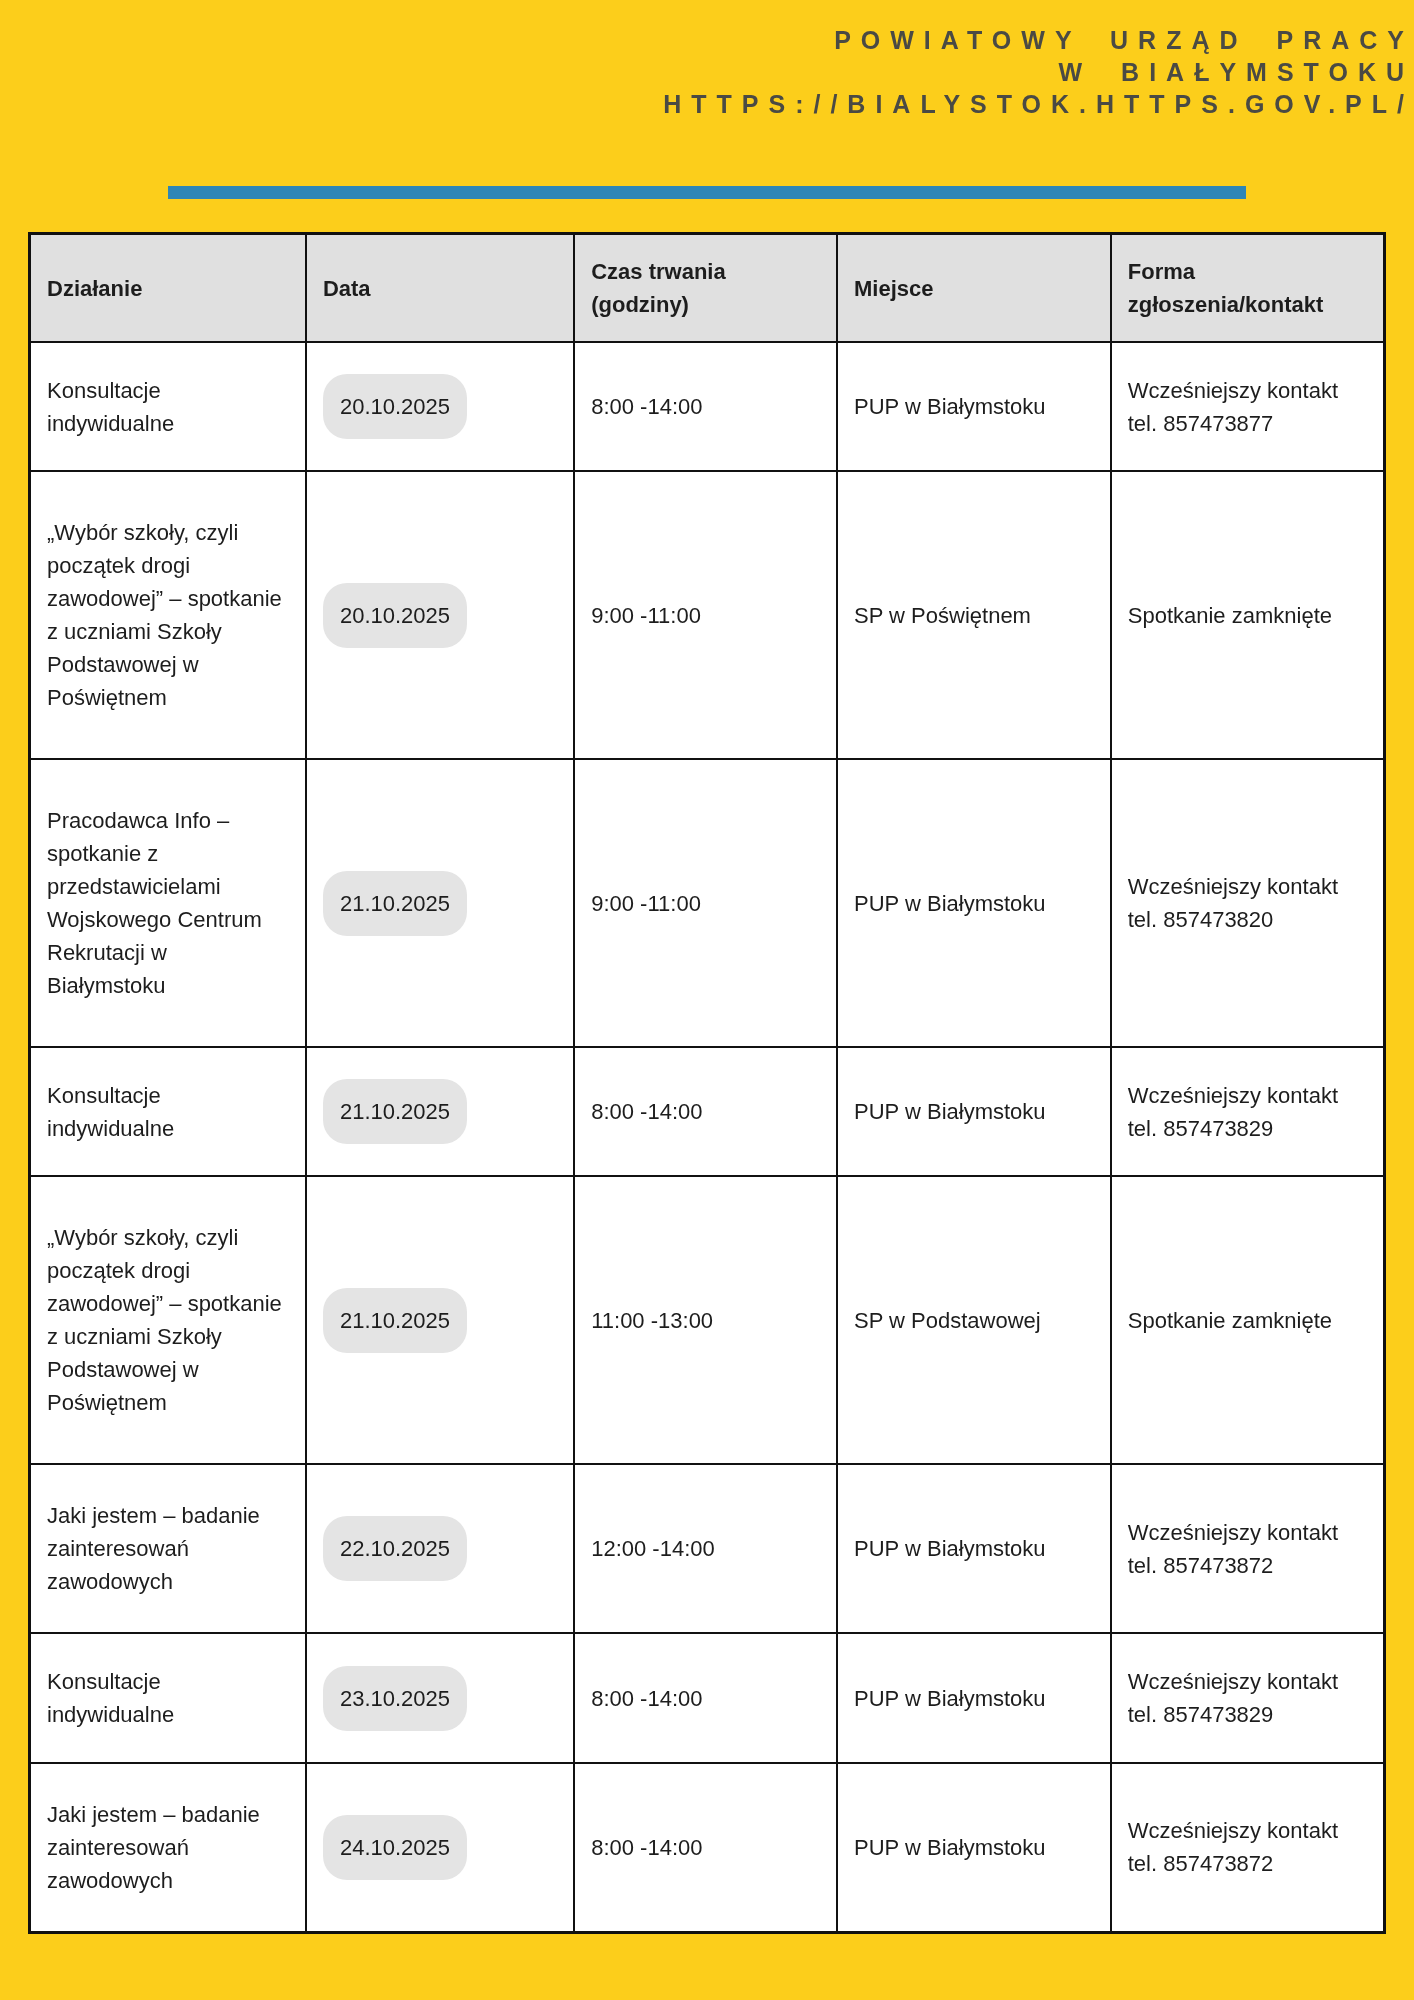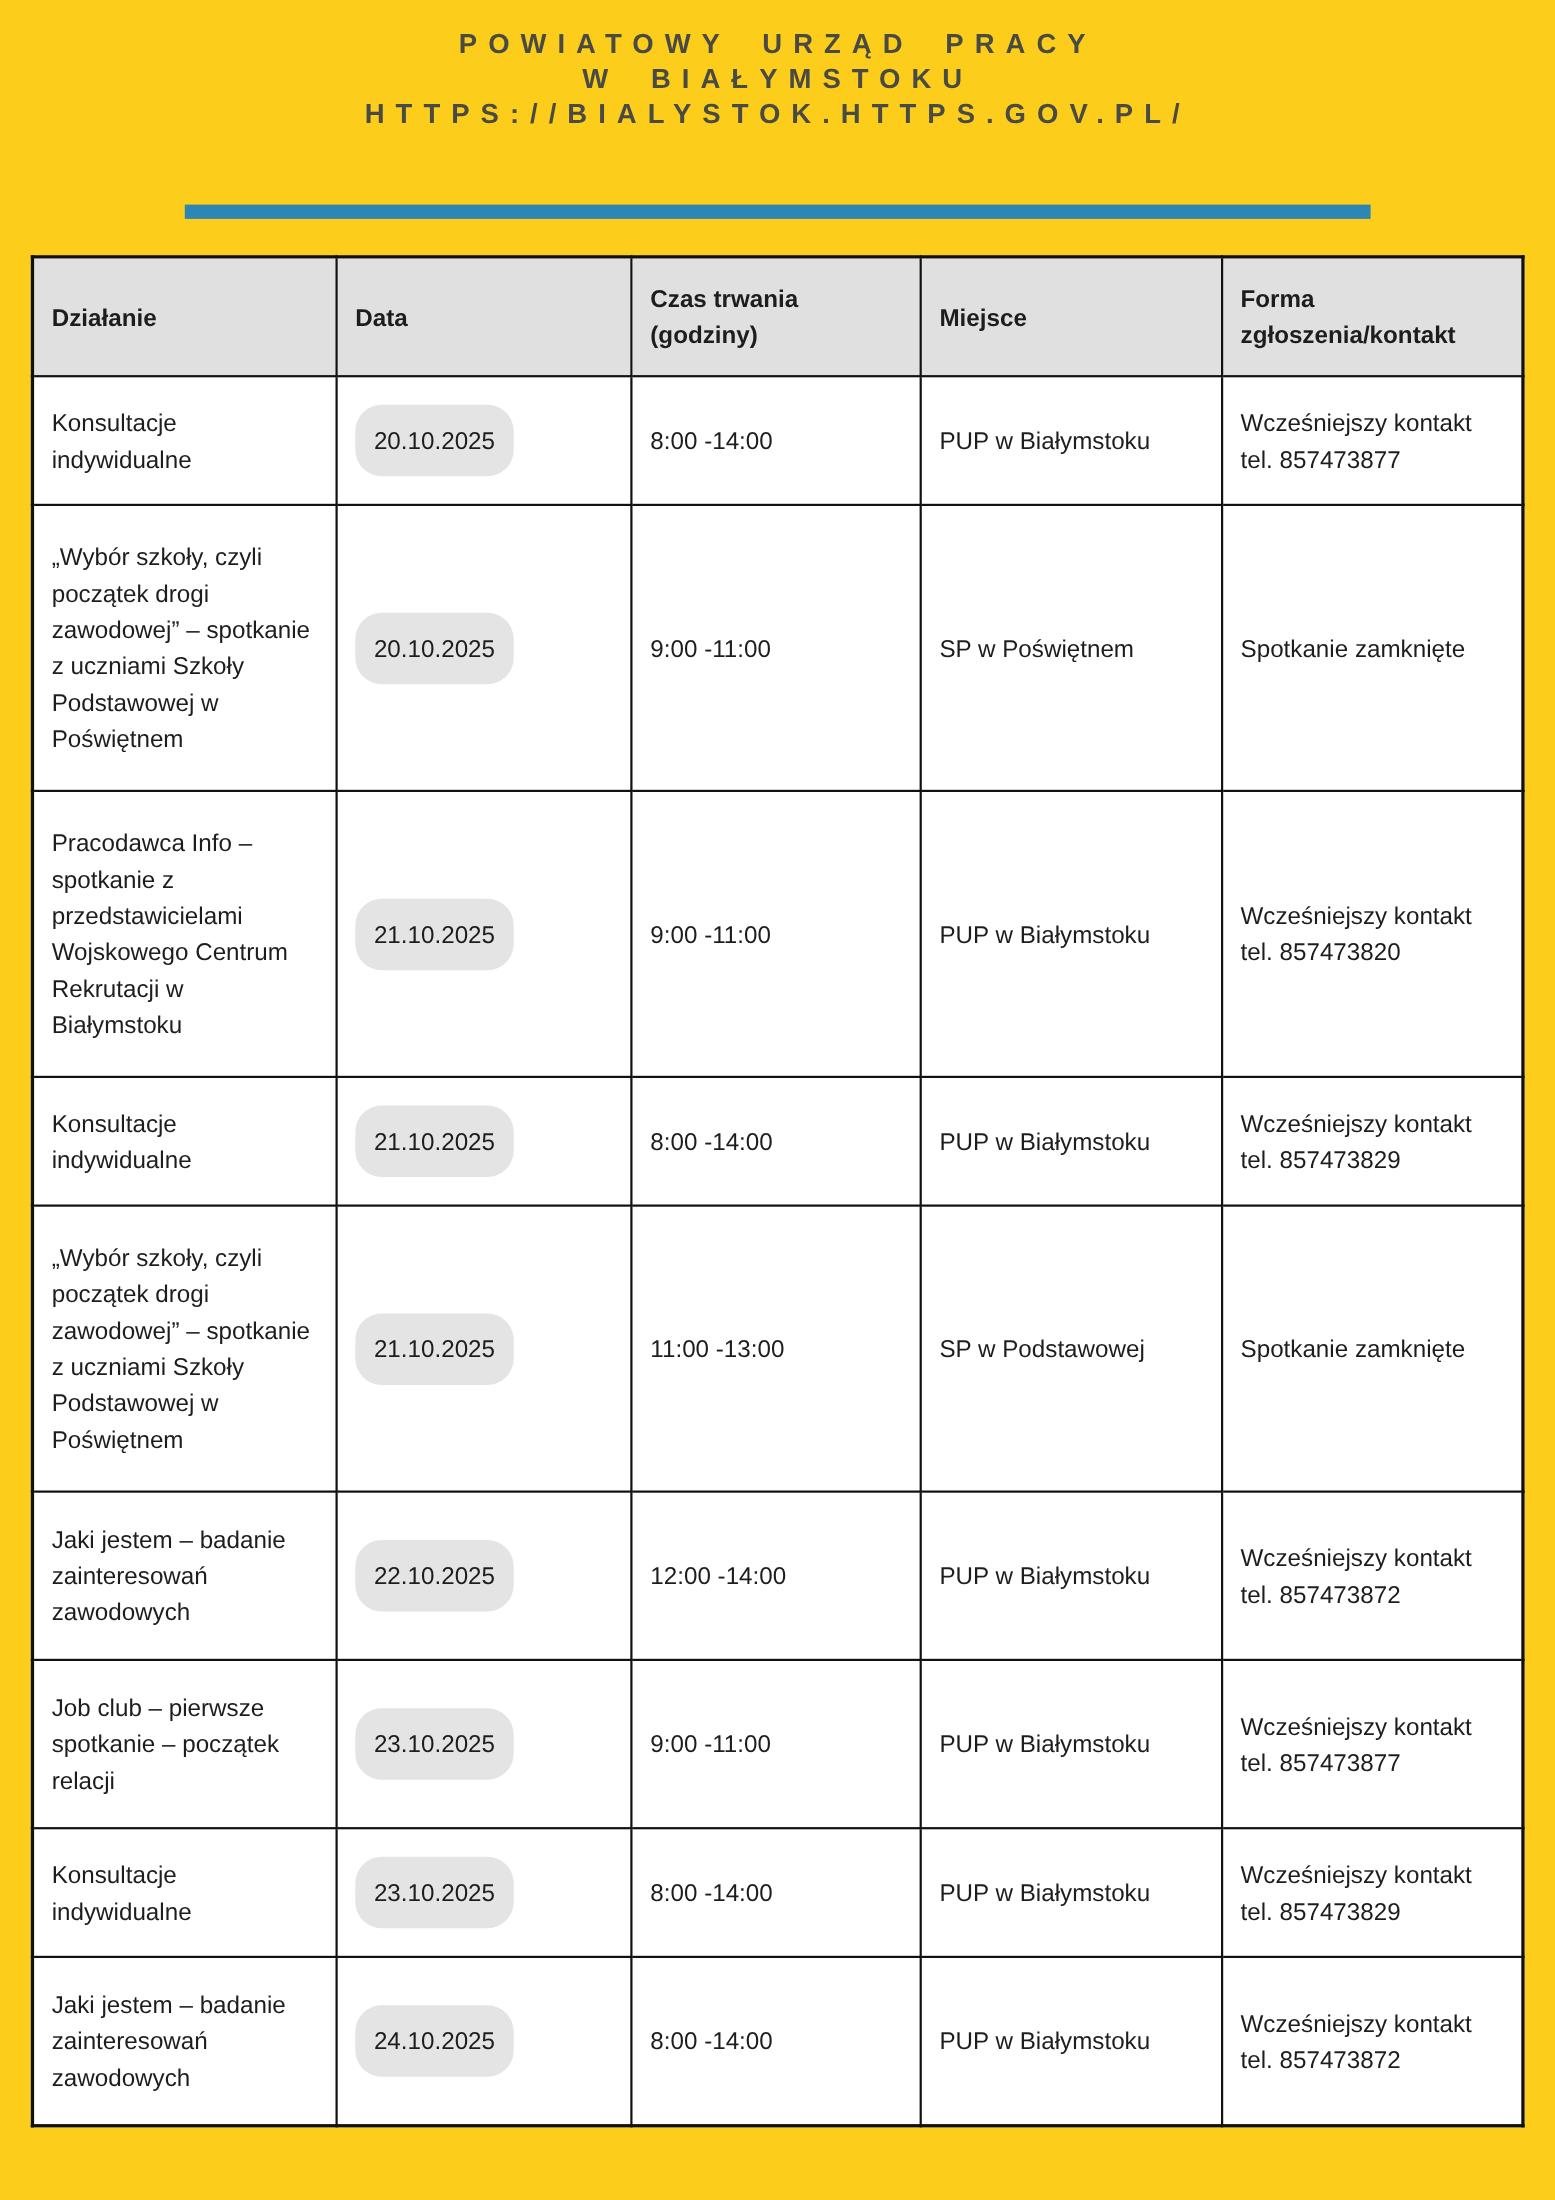--- a/index.html
+++ b/index.html
@@ -7,21 +7,21 @@
     width: 1414px;
     height: 2000px;
     overflow: hidden;
     font-family: "Liberation Sans", "DejaVu Sans", sans-serif;
   }
   body { background: #fcce1b; }
 
   
   .letterhead {
     padding-top: 24px;
-    text-align: center;
+    text-align: right;
     color: #4a4a44;
     font-weight: bold;
     font-size: 25px;
     letter-spacing: 10px;
     word-spacing: 12px;
     line-height: 32px;
   }
   .accent-bar {
     width: 1078px;
     height: 13px;
@@ -142,29 +142,20 @@
         <tr>
     <td>Jaki jestem – badanie zainteresowań zawodowych</td>
     <td>
       <span class="date-pill">22.10.2025</span>
     </td>
     <td>12:00 -14:00</td>
     <td>PUP w Białymstoku</td>
     <td>Wcześniejszy kontakt tel. 857473872</td>
   </tr>
         <tr>
-    <td>Job club – pierwsze spotkanie – początek relacji</td>
-    <td>
-      <span class="date-pill">23.10.2025</span>
-    </td>
-    <td>9:00 -11:00</td>
-    <td>PUP w Białymstoku</td>
-    <td>Wcześniejszy kontakt tel. 857473877</td>
-  </tr>
-        <tr>
     <td>Konsultacje indywidualne</td>
     <td>
       <span class="date-pill">23.10.2025</span>
     </td>
     <td>8:00 -14:00</td>
     <td>PUP w Białymstoku</td>
     <td>Wcześniejszy kontakt tel. 857473829</td>
   </tr>
         <tr>
     <td>Jaki jestem – badanie zainteresowań zawodowych</td>

